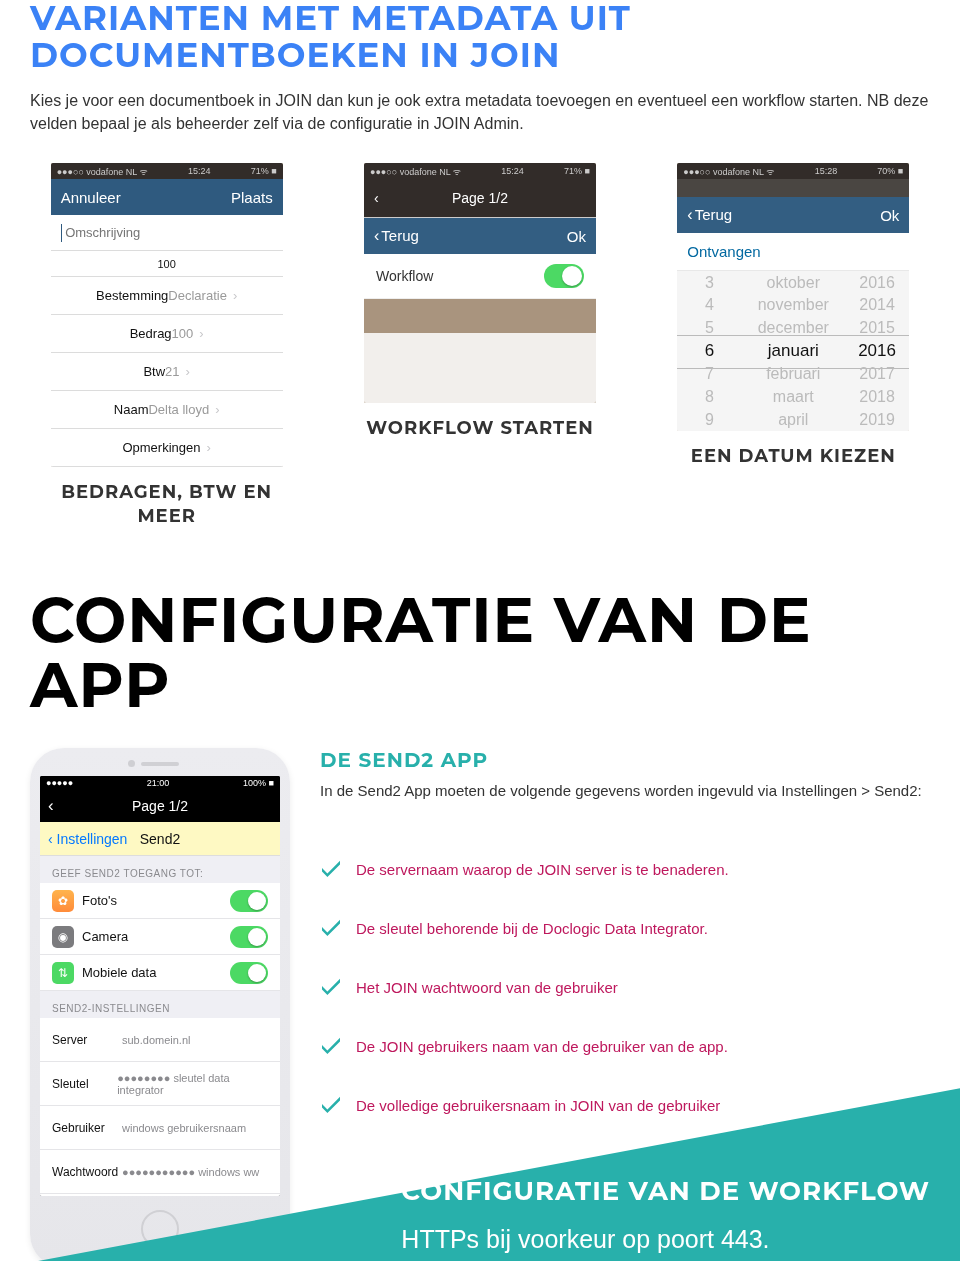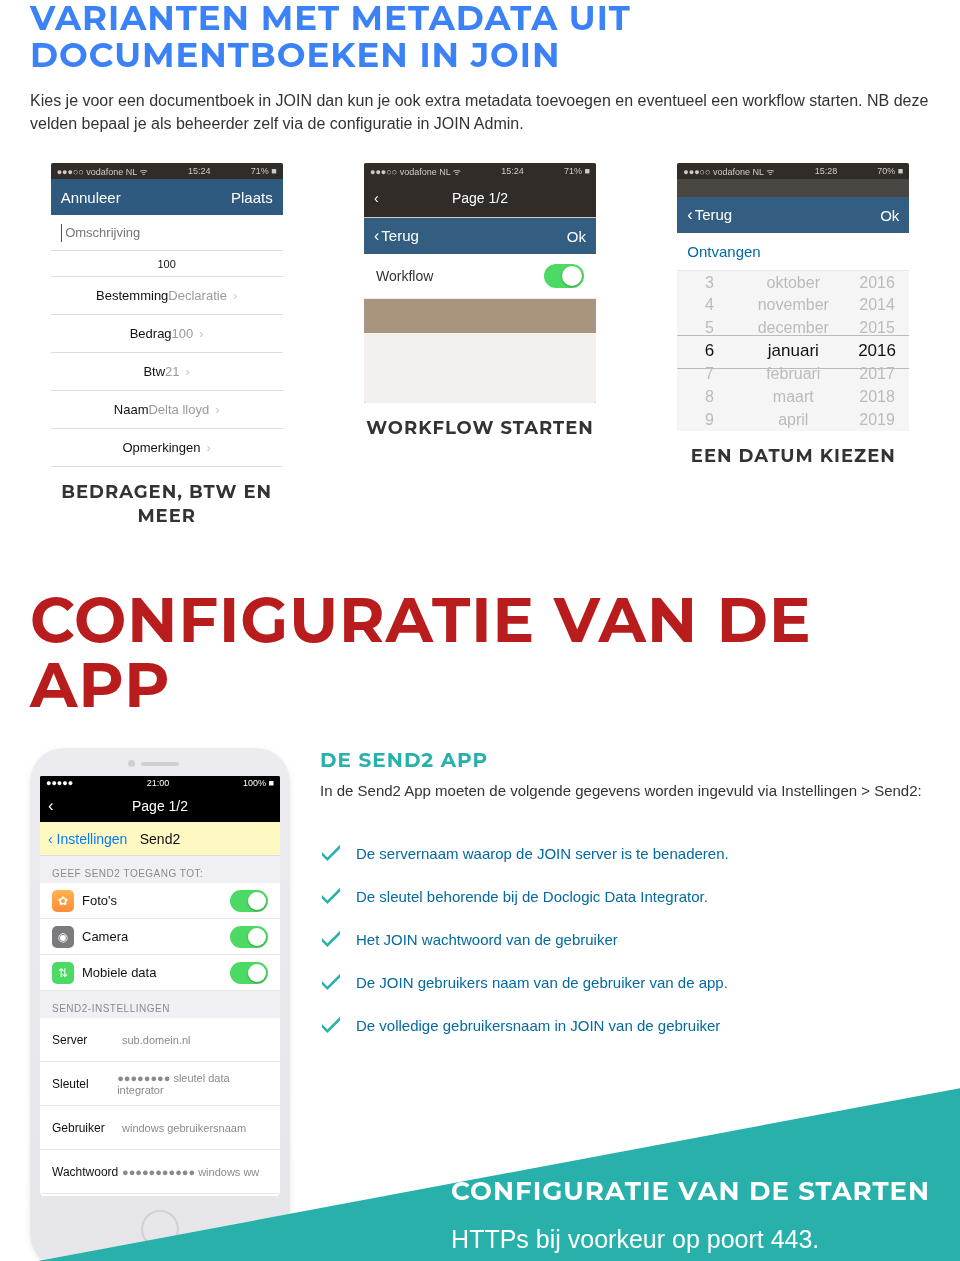--- a/index.html
+++ b/index.html
@@ -1,19 +1,19 @@
 <!DOCTYPE html>
 <html><head>
 <meta charset="utf-8">
 <style>
   * { box-sizing: border-box; margin: 0; padding: 0; }
   body { font-family: "Myriad Pro", "Segoe UI", -apple-system, sans-serif; color: #333; width: 960px; background: #fff; position: relative; min-height: 1261px; overflow: hidden; }
   .page-pad { padding: 0 30px; }
   h1.big { font-family: "Montserrat", "Arial Black", sans-serif; font-weight: 700; letter-spacing: 1px; color: #3b82f6; font-size: 34px; line-height: 1.1; }
-  h1.huge { font-family: "Montserrat", "Arial Black", sans-serif; font-weight: 700; letter-spacing: 1px; color: #b91c1c; font-size: 62px; line-height: 1.05; margin-top: 60px; }
+  h1.huge { font-family: "Montserrat", "Arial Black", sans-serif; font-weight: 700; letter-spacing: 1px; color: #000000; font-size: 62px; line-height: 1.05; margin-top: 60px; }
   p.intro { font-size: 16px; color: #333; margin-top: 14px; line-height: 1.45; font-family: "Myriad Pro", "Segoe UI", sans-serif; }
   .row3 { display: flex; gap: 40px; margin-top: 28px; justify-content: space-between; }
   .col { flex: 1; display: flex; flex-direction: column; align-items: center; }
   .caption { font-family: "Montserrat", "Arial", sans-serif; font-weight: 700; letter-spacing: 1px; color: #333; font-size: 18px; text-align: center; margin-top: 14px; line-height: 1.3; }
 
   .shot { width: 232px; background: #b5a08a; border-radius: 2px; overflow: hidden; font-family: -apple-system, "Helvetica Neue", sans-serif; }
   .ios-status { height: 16px; background: #322c29; color: #ddd; font-size: 9px; display: flex; align-items: center; justify-content: space-between; padding: 0 6px; }
   .ios-status span { opacity: .9; }
   .nav-bar { background: #2f5a7f; color: #fff; height: 36px; display: flex; align-items: center; justify-content: space-between; padding: 0 10px; font-size: 15px; }
 
@@ -74,21 +74,21 @@
   .kvrow .k { width: 70px; color: #111; }
   .kvrow .v { color: #8a8a8e; font-size: 11px; }
 
   .right-col { flex: 1; }
   h2.teal { color: #28b0ab; font-family: "Montserrat", sans-serif; font-weight: 700; letter-spacing: 1px; font-size: 20px; }
   .right-col p { margin-top: 8px; font-size: 15px; line-height: 1.5; }
   .checks { margin-top: 40px; display: flex; flex-direction: column; gap: 22px; }
   .crow { display: flex; align-items: flex-start; gap: 14px; }
   .chk { width: 22px; height: 18px; flex: 0 0 22px; }
   .chk svg { width: 100%; height: 100%; }
-  .crow span { font-size: 15px; color: #0369a1; line-height: 1.4; }
+  .crow span { font-size: 15px; color: #be185d; line-height: 1.4; margin-top: 16px; }
 
   
   .footer-band { position: absolute; left: 0; right: 0; bottom: 0; height: 180px; overflow: hidden; }
   .footer-band .tri { position: absolute; inset: 0; background: #28b0ab; clip-path: polygon(0 100%, 100% 0, 100% 100%); }
   .footer-text { position: absolute; right: 30px; bottom: 14px; text-align: left; color: #fff; }
   .footer-text .t1 { font-family: "Montserrat", sans-serif; font-weight: 700; font-size: 26px; letter-spacing: 1px; }
   .footer-text .t2 { font-family: "Myriad Pro", sans-serif; font-size: 25px; font-weight: 300; margin-top: 18px; }
 </style>
 </head>
 <body>
@@ -353,16 +353,16 @@
             <span>De volledige gebruikersnaam in JOIN van de gebruiker</span>
           </div>
         </div>
     </div>
   </div>
 </div>
 
 <div class="footer-band">
   <div class="tri"></div>
   <div class="footer-text">
-    <div class="t1">CONFIGURATIE VAN DE STARTEN</div>
+    <div class="t1">CONFIGURATIE VAN DE WORKFLOW</div>
     <div class="t2">HTTPs bij voorkeur op poort 443.</div>
   </div>
 </div>
 
 </body></html>

